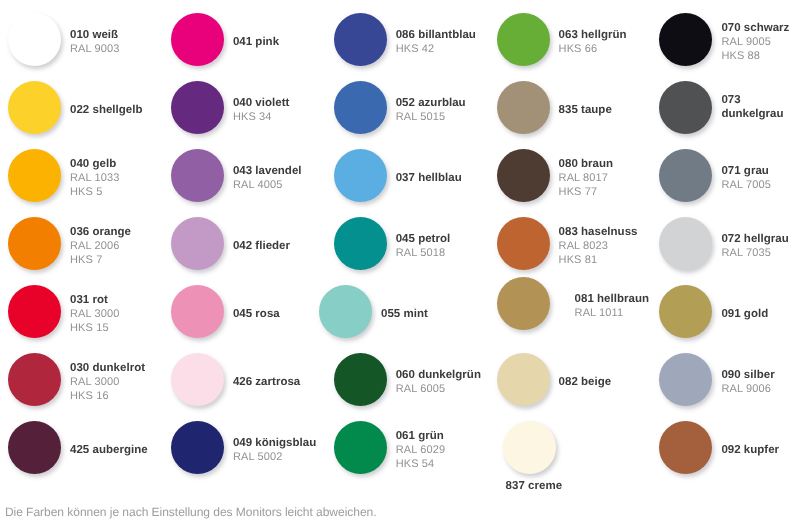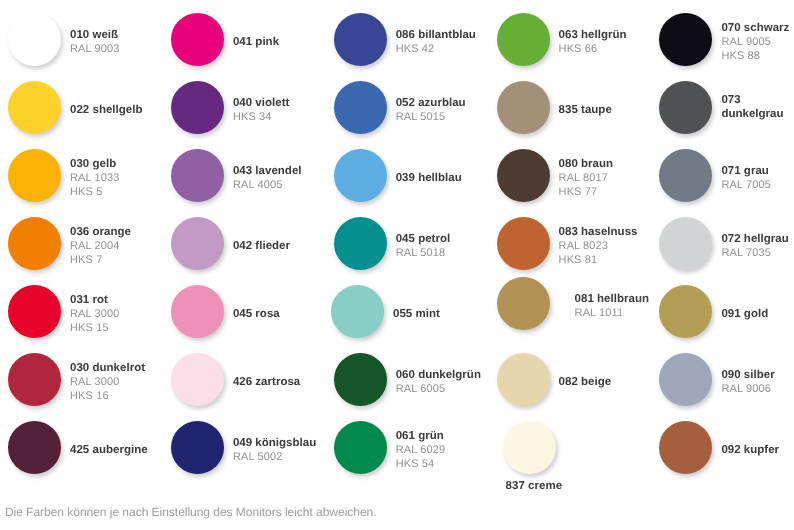--- a/index.html
+++ b/index.html
@@ -86,30 +86,30 @@
     </div>
     <div class="swatch col-0 row-1" style="left: 8px; top: 81.3px; height: 53px;">
       <div class="swatch-dot" style="background: rgb(252, 210, 42); width: 53px; height: 53px; flex-basis: 53px;"></div>
       <div class="swatch-text">
         <div class="swatch-name">022 shellgelb</div>
       </div>
     </div>
     <div class="swatch col-0 row-2" style="left: 8px; top: 149.3px; height: 53px;">
       <div class="swatch-dot" style="background: rgb(251, 178, 0); width: 53px; height: 53px; flex-basis: 53px;"></div>
       <div class="swatch-text">
-        <div class="swatch-name">030 gelb</div>
+        <div class="swatch-name">040 gelb</div>
         <div class="swatch-code">RAL 1033</div>
         <div class="swatch-code">HKS 5</div>
       </div>
     </div>
     <div class="swatch col-0 row-3" style="left: 8px; top: 217.3px; height: 53px;">
       <div class="swatch-dot" style="background: rgb(242, 127, 0); width: 53px; height: 53px; flex-basis: 53px;"></div>
       <div class="swatch-text">
         <div class="swatch-name">036 orange</div>
-        <div class="swatch-code">RAL 2004</div>
+        <div class="swatch-code">RAL 2006</div>
         <div class="swatch-code">HKS 7</div>
       </div>
     </div>
     <div class="swatch col-0 row-4" style="left: 8px; top: 285.3px; height: 53px;">
       <div class="swatch-dot" style="background: rgb(232, 1, 41); width: 53px; height: 53px; flex-basis: 53px;"></div>
       <div class="swatch-text">
         <div class="swatch-name">031 rot</div>
         <div class="swatch-code">RAL 3000</div>
         <div class="swatch-code">HKS 15</div>
       </div>
@@ -183,31 +183,31 @@
     <div class="swatch col-2 row-1" style="left: 333.7px; top: 81.3px; height: 53px;">
       <div class="swatch-dot" style="background: rgb(59, 105, 176); width: 53px; height: 53px; flex-basis: 53px;"></div>
       <div class="swatch-text">
         <div class="swatch-name">052 azurblau</div>
         <div class="swatch-code">RAL 5015</div>
       </div>
     </div>
     <div class="swatch col-2 row-2" style="left: 333.7px; top: 149.3px; height: 53px;">
       <div class="swatch-dot" style="background: rgb(91, 174, 226); width: 53px; height: 53px; flex-basis: 53px;"></div>
       <div class="swatch-text">
-        <div class="swatch-name">039 hellblau</div>
+        <div class="swatch-name">037 hellblau</div>
       </div>
     </div>
     <div class="swatch col-2 row-3" style="left: 333.7px; top: 217.3px; height: 53px;">
       <div class="swatch-dot" style="background: rgb(4, 144, 142); width: 53px; height: 53px; flex-basis: 53px;"></div>
       <div class="swatch-text">
         <div class="swatch-name">045 petrol</div>
         <div class="swatch-code">RAL 5018</div>
       </div>
     </div>
-    <div class="swatch col-2 row-4" style="left: 331px; top: 285.3px; height: 53px;">
+    <div class="swatch col-2 row-4" style="left: 319px; top: 285.3px; height: 53px;">
       <div class="swatch-dot" style="background: rgb(134, 206, 198); width: 53px; height: 53px; flex-basis: 53px;"></div>
       <div class="swatch-text">
         <div class="swatch-name">055 mint</div>
       </div>
     </div>
     <div class="swatch col-2 row-5" style="left: 333.7px; top: 353.3px; height: 53px;">
       <div class="swatch-dot" style="background: rgb(21, 86, 39); width: 53px; height: 53px; flex-basis: 53px;"></div>
       <div class="swatch-text">
         <div class="swatch-name">060 dunkelgrün</div>
         <div class="swatch-code">RAL 6005</div>

